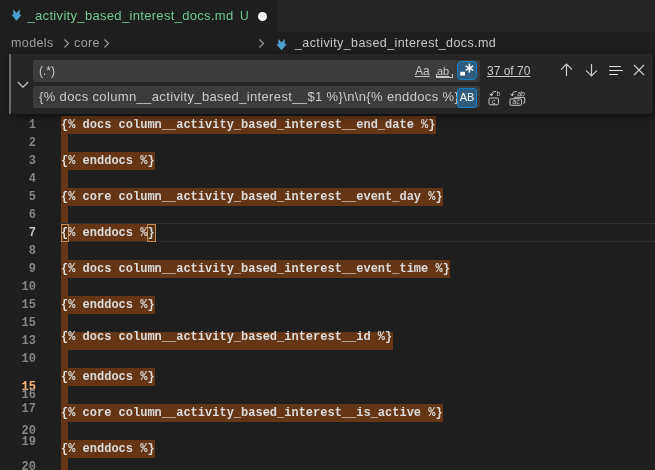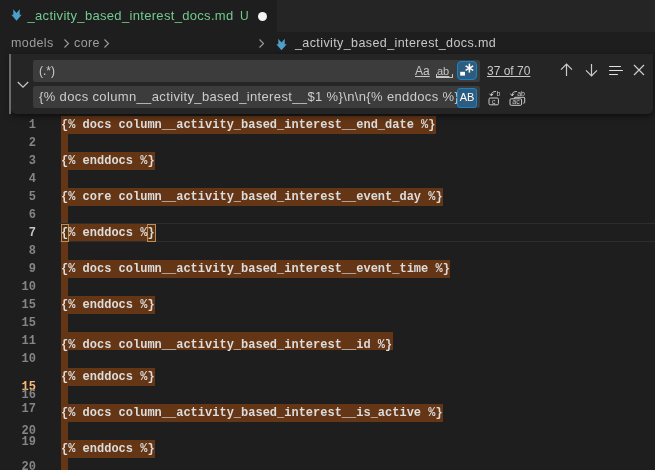--- a/index.html
+++ b/index.html
@@ -95,21 +95,21 @@
 <div class="ln" style="top:188px;color:#858585">8</div>
 <div class="hl" style="left:60.5px;top:188px;width:7.4px"></div>
 <div class="ln" style="top:206px;color:#858585">9</div>
 <div class="hl" style="left:60.5px;top:206px;width:389.7px"></div>
 <div class="ln" style="top:224px;color:#858585">10</div>
 <div class="hl" style="left:60.5px;top:224px;width:7.4px"></div>
 <div class="ln" style="top:242px;color:#858585">15</div>
 <div class="hl" style="left:60.5px;top:242px;width:94.4px"></div>
 <div class="ln" style="top:260px;color:#858585">15</div>
 <div class="hl" style="left:60.5px;top:260px;width:7.4px"></div>
-<div class="ln" style="top:278px;color:#858585">11</div>
+<div class="ln" style="top:278px;color:#858585">13</div>
 <div class="hl" style="left:60.5px;top:278px;width:332.0px"></div>
 <div class="ln" style="top:296px;color:#858585">10</div>
 <div class="hl" style="left:60.5px;top:296px;width:7.4px"></div>
 <div class="ln" style="top:324px;color:#fdba74">15</div>
 <div class="hl" style="left:60.5px;top:314px;width:94.4px"></div>
 <div class="ln" style="top:332px;color:#858585">16</div>
 <div class="hl" style="left:60.5px;top:332px;width:7.4px"></div>
 <div class="ln" style="top:346px;color:#858585">17</div>
 <div class="hl" style="left:60.5px;top:350px;width:382.5px"></div>
 <div class="ln" style="top:368px;color:#858585">20</div>
@@ -124,23 +124,23 @@
 <div id="curline"></div>
 <div class="brk" style="left:61px"></div>
 <div class="brk" style="left:147.4px"></div>
 <div id="codetext">
 <div class="cl" style="top:116px">{% docs column__activity_based_interest__end_date %}</div>
 <div class="cl" style="top:152px">{% enddocs %}</div>
 <div class="cl" style="top:188px">{% core column__activity_based_interest__event_day %}</div>
 <div class="cl" style="top:224px">{% enddocs %}</div>
 <div class="cl" style="top:260px">{% docs column__activity_based_interest__event_time %}</div>
 <div class="cl" style="top:296px">{% enddocs %}</div>
-<div class="cl" style="top:336px">{% docs column__activity_based_interest__id %}</div>
+<div class="cl" style="top:328px">{% docs column__activity_based_interest__id %}</div>
 <div class="cl" style="top:368px">{% enddocs %}</div>
-<div class="cl" style="top:404px">{% docs column__activity_based_interest__is_active %}</div>
+<div class="cl" style="top:404px">{% core column__activity_based_interest__is_active %}</div>
 <div class="cl" style="top:440px">{% enddocs %}</div>
 </div>
 
 <div id="fw"></div>
 <div id="sash"></div>
 <svg class="icon" style="left:17px;top:81px" width="12" height="8" viewBox="0 0 12 8">
   <path d="M0.8 1 L6 6.2 L11.2 1" stroke="#c5c5c5" stroke-width="1.3" fill="none"></path>
 </svg>
 
 <div class="finput" style="left:33px;top:59.5px;width:447px;padding-left:6px">(.*)</div>

